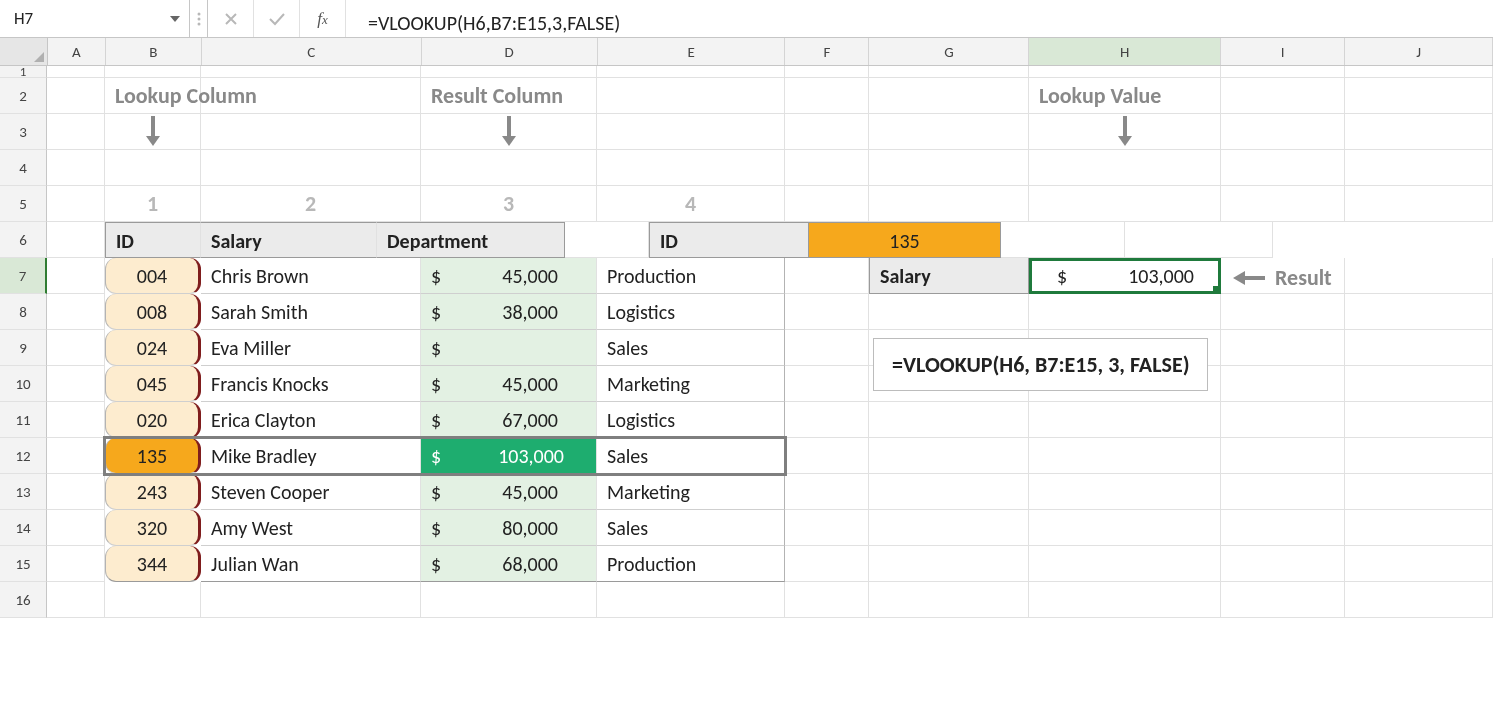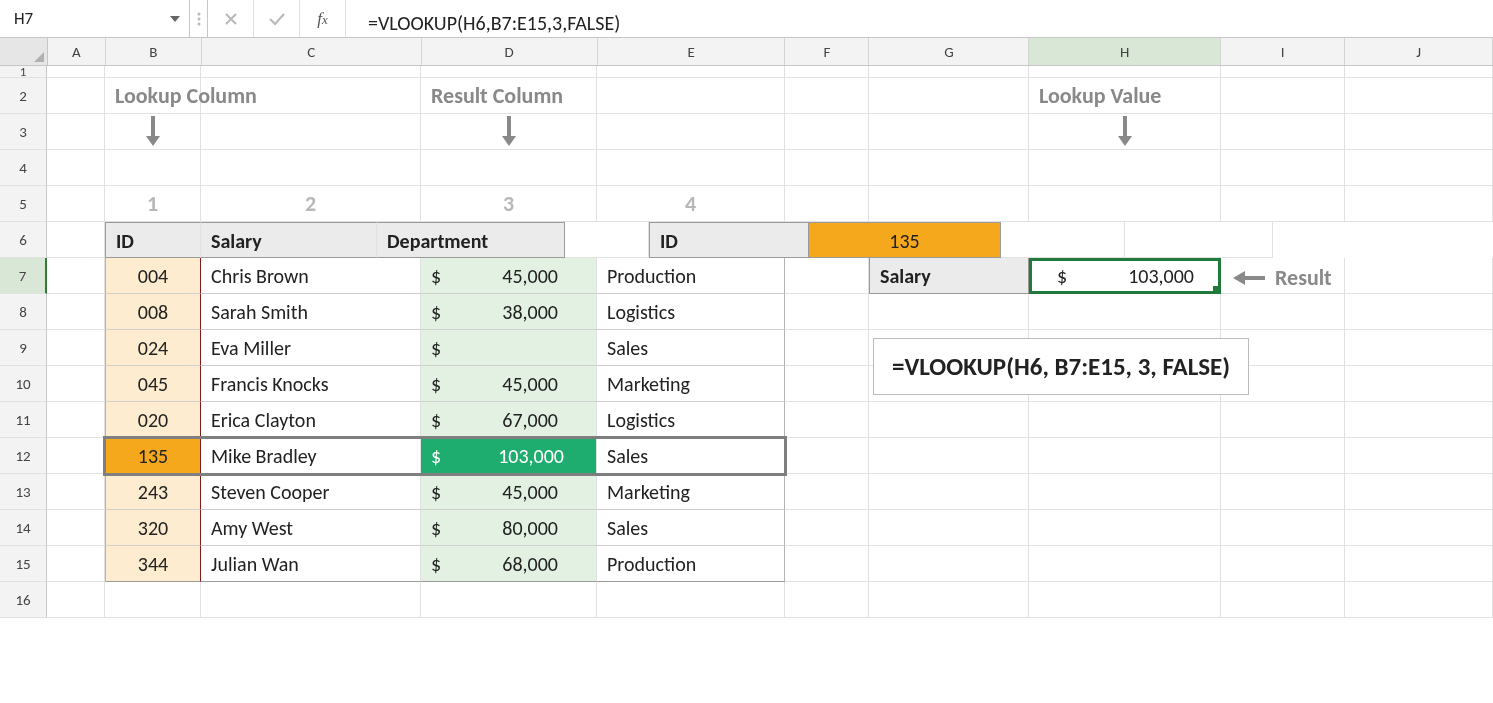--- a/index.html
+++ b/index.html
@@ -121,21 +121,21 @@
 
   
   .th {
     background:#ebebeb;
     font-weight:bold;
     border-top:1px solid #9a9a9a;
     border-bottom:1px solid #9a9a9a;
   }
   .th.first{border-left:1px solid #9a9a9a;}
   .th.last{border-right:1px solid #9a9a9a;}
-  .id-cell{background:#fdeccf; text-align:center; border-left:1px solid #b3b3b3; border-right:1px solid #7f1d1d; border-bottom:1px solid #cfcfcf;}
+  .id-cell{background:#fdeccf; text-align:center; border-left:1px solid #b3b3b3; border-right:3px solid #7f1d1d; border-bottom:1px solid #cfcfcf;border-radius:11px;}
   .name-cell{border-bottom:1px solid #cfcfcf;}
   .salary-cell{background:#e3f1e3; border-bottom:1px solid #cfcfcf;}
   .dept-cell{border-right:1px solid #b3b3b3; border-bottom:1px solid #cfcfcf;}
   .lastrow .id-cell,.lastrow .name-cell,.lastrow .salary-cell,.lastrow .dept-cell{border-bottom:1px solid #9a9a9a;}
 
   .salary-cell{display:flex;align-items:center;}
   .salary-cell .cur{width:22px;}
   .salary-cell .amt{flex:1;text-align:right;padding-right:28px;}
 
   
@@ -172,21 +172,21 @@
     display:flex;align-items:center;gap:10px;
     color:#898989;font-weight:bold;font-size:22px;
   }
   .result-anno svg{display:block;}
 
   .formula-box{
     position:absolute;
     border:1px solid #bcbcbc;
     padding:12px 18px;
     font-weight:bold;
-    font-size:25px;
+    font-size:22px;
     background:#fff;
   }
 </style>
 </head>
 <body>
 
 <div class="formula-bar">
   <div class="namebox">
     <span>H7</span>
     <span class="dd">

